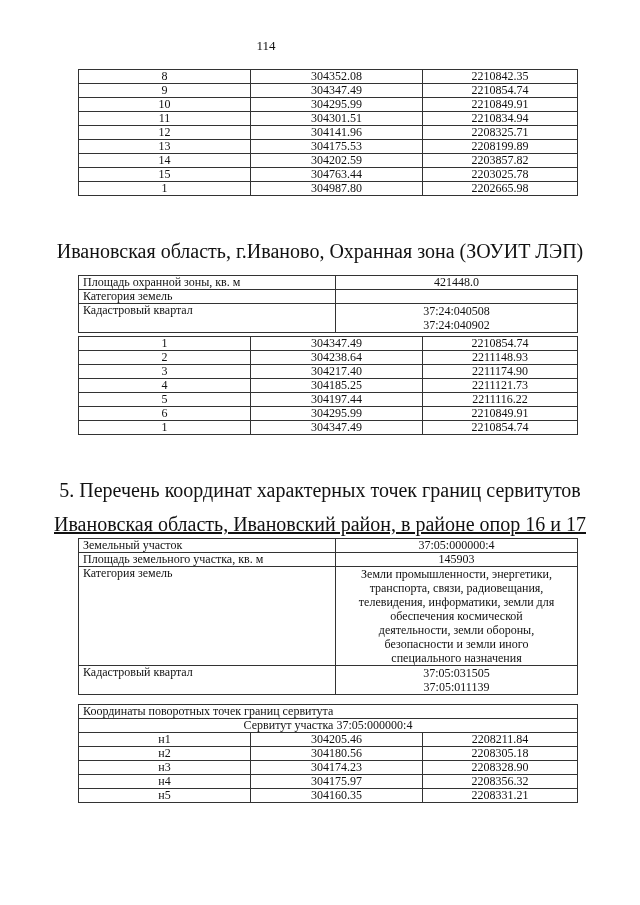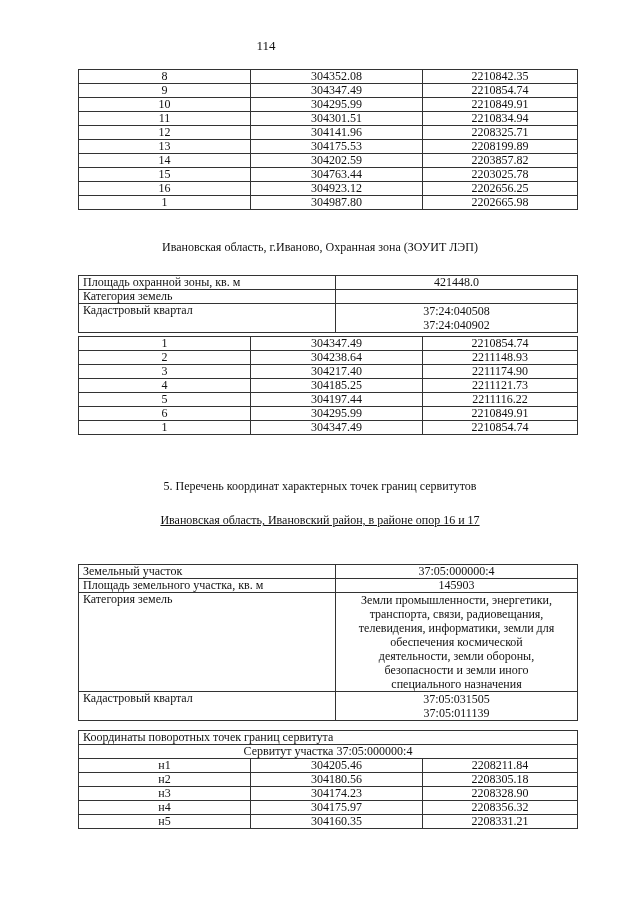--- a/index.html
+++ b/index.html
@@ -17,21 +17,21 @@
     font-size: 12px; line-height: 13px;
   }
   td {
     border: 1px solid #333; padding: 0 4px; height: 13px;
     vertical-align: top;
   }
   td.c { text-align: center; }
   td.l { text-align: left; }
   .heading {
     position: absolute; left: 0; width: 640px; text-align: center;
-    font-size: 12px;
+    font-size: 20px;
   }
   .multi div { line-height: 14px; }
 </style>
 </head>
 <body>
 
 <div class="page-num">114</div>
 
 <table style="top:69px;">
   <colgroup>
@@ -72,25 +72,20 @@
       </tr>
     <tr>
         <td class="c">14</td>
         <td class="c">304202.59</td>
         <td class="c">2203857.82</td>
       </tr>
     <tr>
         <td class="c">15</td>
         <td class="c">304763.44</td>
         <td class="c">2203025.78</td>
-      </tr>
-    <tr>
-        <td class="c">16</td>
-        <td class="c">304923.12</td>
-        <td class="c">2202656.25</td>
       </tr>
     <tr>
         <td class="c">1</td>
         <td class="c">304987.80</td>
         <td class="c">2202665.98</td>
       </tr>
   </tbody>
 </table>
 
 <div class="heading" style="top:240px;">Ивановская область, г.Иваново, Охранная зона (ЗОУИТ ЛЭП)</div>
@@ -160,21 +155,21 @@
         <td class="c">1</td>
         <td class="c">304347.49</td>
         <td class="c">2210854.74</td>
       </tr>
   </tbody>
 </table>
 
 <div class="heading" style="top:479px;">5. Перечень координат характерных точек границ сервитутов</div>
 <div class="heading" style="top:513px;text-decoration:underline;">Ивановская область, Ивановский район, в районе опор 16 и 17</div>
 
-<table style="top:564px;">
+<table style="top:538px;">
   <colgroup>
       <col style="width:257px">
       <col style="width:242px">
     </colgroup>
   <tbody>
     <tr>
       <td class="l">Земельный участок</td>
       <td class="c">37:05:000000:4</td>
     </tr>
     <tr>
@@ -196,21 +191,21 @@
     <tr>
       <td class="l">Кадастровый квартал</td>
       <td class="c multi">
         <div>37:05:031505</div>
         <div>37:05:011139</div>
       </td>
     </tr>
   </tbody>
 </table>
 
-<table style="top:730px;">
+<table style="top:704px;">
   <colgroup>
       <col style="width:172px">
       <col style="width:172px">
       <col style="width:155px">
     </colgroup>
   <tbody>
     <tr>
       <td class="l" colspan="3">Координаты поворотных точек границ сервитута</td>
     </tr>
     <tr>

